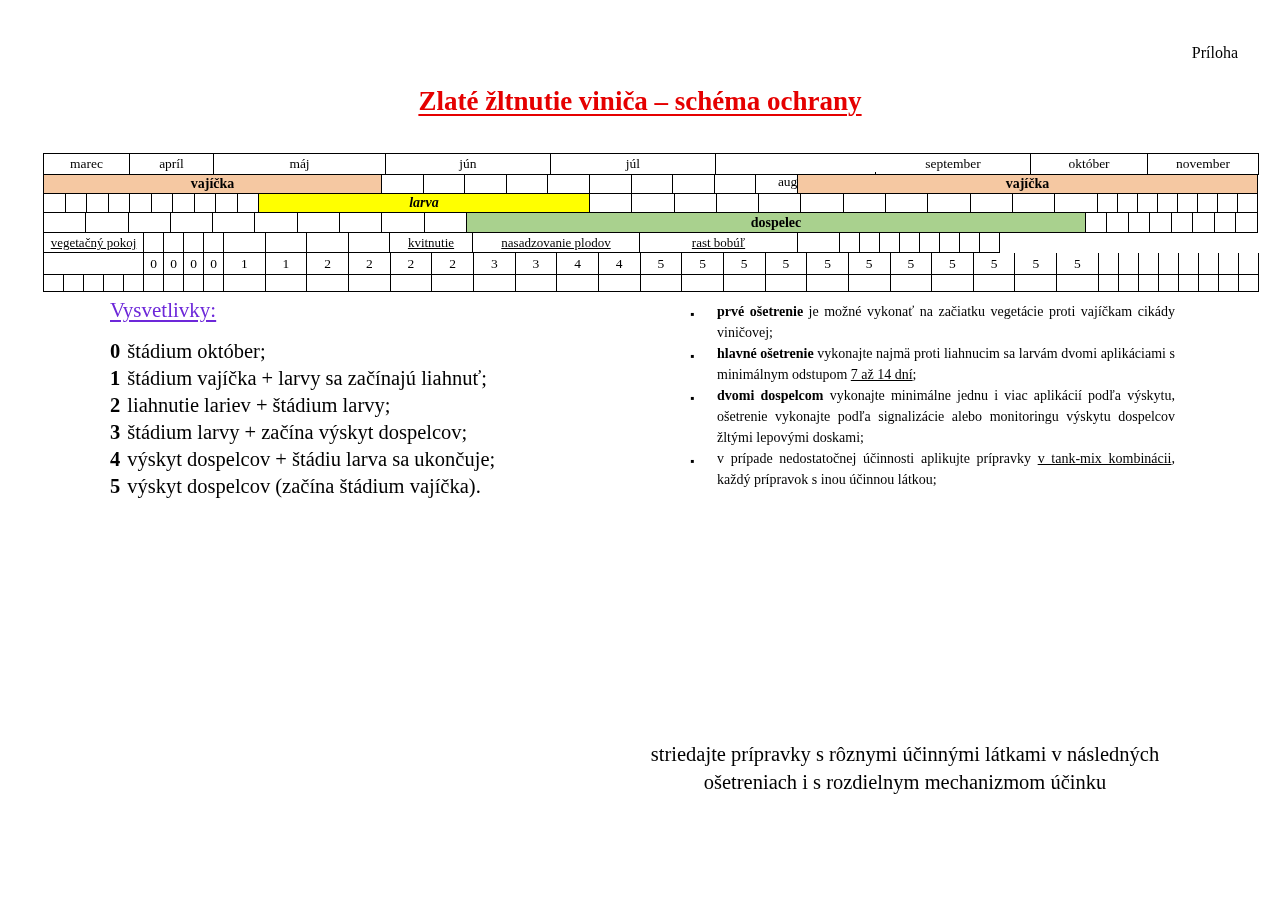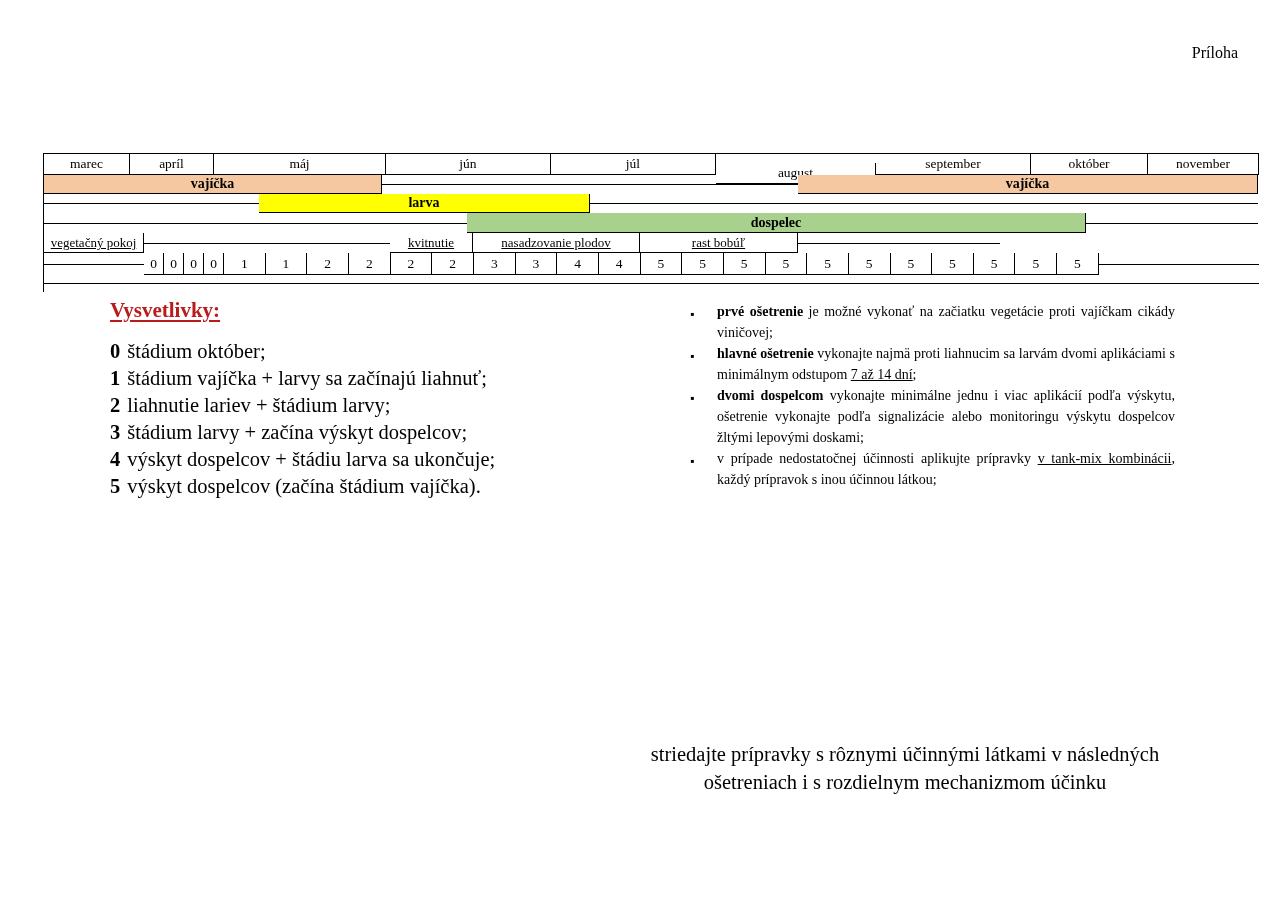--- a/index.html
+++ b/index.html
@@ -4,30 +4,30 @@
 <style>
   html,body{margin:0;padding:0;background:#888;}
   .page{position:relative;width:1280px;height:905px;background:#ffffff;
         font-family:"Liberation Serif","DejaVu Serif",serif;color:#000;overflow:hidden;}
   .corner{position:absolute;top:44px;right:42px;font-size:16px;}
   .title{position:absolute;top:86px;left:0;width:100%;text-align:center;
          font-size:27px;font-weight:bold;color:#e50000;
          text-decoration:underline;text-underline-offset:4px;text-decoration-thickness:2px;margin:0;}
   
   #timeline{position:absolute;left:43px;top:153px;border-top:1px solid #000;border-left:1px solid #000;}
-  .trow{display:flex;align-items:center;}
+  .trow{display:flex;}
   .tcell{box-sizing:border-box;flex:0 0 auto;border-right:1px solid #000;border-bottom:1px solid #000;
          text-align:center;white-space:nowrap;overflow:visible;font-size:13px;}
   .tcell.month{font-size:13.5px;}
   .tcell.bar{font-weight:bold;font-size:14px;}
   .tcell.und{text-decoration:underline;}
   .tcell.num{font-size:13.5px;}
   
   .legend{position:absolute;left:110px;top:298px;}
-  .h-red{font-size:21px;font-weight:bold;color:#b91c1c;text-decoration:underline;
+  .h-red{font-size:21px;font-weight:normal;color:#6d28d9;text-decoration:underline;
          text-underline-offset:3px;text-decoration-thickness:2px;}
   #legend-items{margin-top:15px;}
   .litem{font-size:20.5px;line-height:27px;}
   .litem b{margin-right:7px;}
   
   .reco{position:absolute;left:665px;top:298px;width:510px;}
   #bullets{margin-top:3px;}
   .bullet{display:flex;}
   .bullet .marker{box-sizing:border-box;width:52px;padding-left:25px;font-size:12px;line-height:27px;
                   flex:0 0 auto;}
@@ -35,20 +35,21 @@
   .seg-b{font-weight:bold;}
   .seg-u{text-decoration:underline;}
   .footer{position:absolute;left:625px;top:740px;width:560px;text-align:center;
           font-size:20.5px;line-height:28px;}
 </style>
 </head>
 <body>
 
 <div class="page">
   <div class="corner">Príloha</div>
+  <h1 class="title">Zlaté žltnutie viniča – schéma ochrany</h1>
 
   <div id="timeline">
       <div class="trow" style="height: 21px;">
         <div class="tcell month" style="width: 86px; line-height: 20px;">marec</div>
         <div class="tcell month" style="width: 84px; line-height: 20px;">apríl</div>
         <div class="tcell month" style="width: 172px; line-height: 20px;">máj</div>
         <div class="tcell month" style="width: 165px; line-height: 20px;">jún</div>
         <div class="tcell month" style="width: 165px; line-height: 20px;">júl</div>
         <div class="tcell month" style="width: 160px; line-height: 20px; margin-top: 18px;">august</div>
         <div class="tcell month" style="width: 155px; line-height: 20px;">september</div>
@@ -73,21 +74,21 @@
         <div class="tcell" style="width: 21.5px; line-height: 18px;"></div>
         <div class="tcell" style="width: 21.5px; line-height: 18px;"></div>
         <div class="tcell" style="width: 21.5px; line-height: 18px;"></div>
         <div class="tcell" style="width: 21.5px; line-height: 18px;"></div>
         <div class="tcell" style="width: 21.5px; line-height: 18px;"></div>
         <div class="tcell" style="width: 21.5px; line-height: 18px;"></div>
         <div class="tcell" style="width: 21.5px; line-height: 18px;"></div>
         <div class="tcell" style="width: 21.5px; line-height: 18px;"></div>
         <div class="tcell" style="width: 21.5px; line-height: 18px;"></div>
         <div class="tcell" style="width: 21.5px; line-height: 18px;"></div>
-        <div class="tcell bar" style="width: 331px; line-height: 18px; background: rgb(255, 255, 0);">larva</div>
+        <div class="tcell bar" style="width: 331px; line-height: 18px; background: rgb(255, 255, 0); font-style: italic;">larva</div>
         <div class="tcell" style="width: 42.3px; line-height: 18px;"></div>
         <div class="tcell" style="width: 42.3px; line-height: 18px;"></div>
         <div class="tcell" style="width: 42.3px; line-height: 18px;"></div>
         <div class="tcell" style="width: 42.3px; line-height: 18px;"></div>
         <div class="tcell" style="width: 42.3px; line-height: 18px;"></div>
         <div class="tcell" style="width: 42.3px; line-height: 18px;"></div>
         <div class="tcell" style="width: 42.3px; line-height: 18px;"></div>
         <div class="tcell" style="width: 42.3px; line-height: 18px;"></div>
         <div class="tcell" style="width: 42.3px; line-height: 18px;"></div>
         <div class="tcell" style="width: 42.3px; line-height: 18px;"></div>

